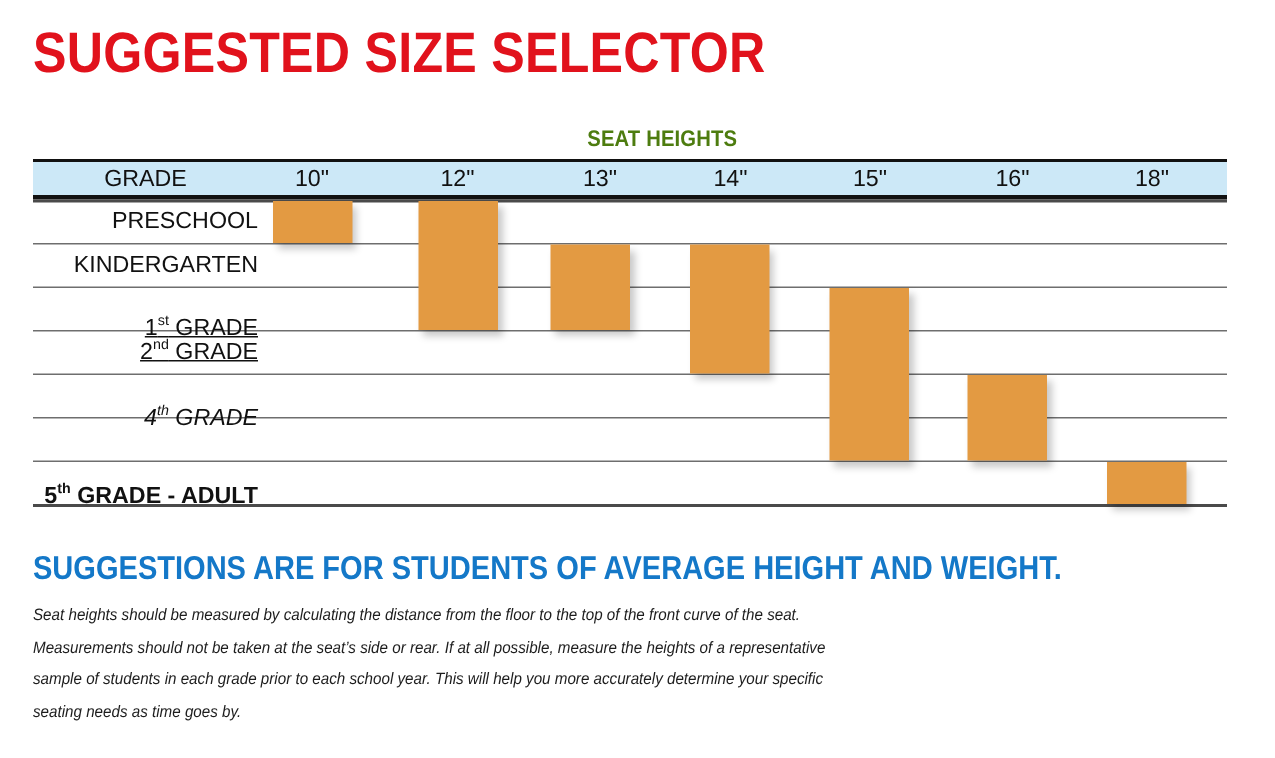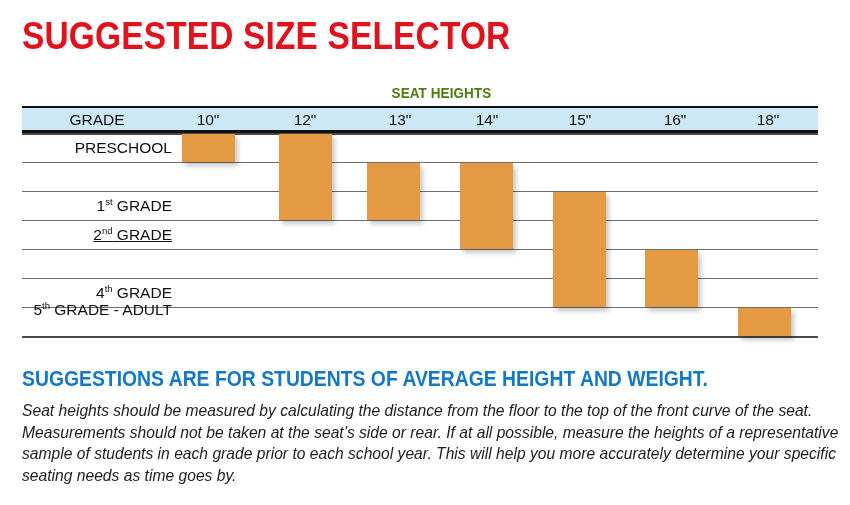--- a/index.html
+++ b/index.html
@@ -139,21 +139,21 @@
     transform-origin: left top;
     white-space: nowrap;
   }
 
   
   .body-text {
     position: absolute;
     left: 22px;
     top: 400px;
     width: 810px;
-    font-size: 17px;
+    font-size: 11px;
     line-height: 21.5px;
     font-style: italic;
     color: #1d1d1d;
   }
   .body-text .line {
     display: block;
     transform: scaleX(0.92);
     transform-origin: left center;
     white-space: nowrap;
   }
@@ -191,24 +191,25 @@
 
     <div class="row-line heavy" style="top: 0px;"></div>
         <div class="row-line" style="top: 29px;"></div>
         <div class="row-line" style="top: 58px;"></div>
         <div class="row-line" style="top: 87px;"></div>
         <div class="row-line" style="top: 116px;"></div>
         <div class="row-line" style="top: 145px;"></div>
         <div class="row-line" style="top: 174px;"></div>
         <div class="row-line heavy" style="top: 203px;"></div>
         <div class="row-label" style="top: 1px;">PRESCHOOL</div>
-        <div class="row-label" style="top: 59px;">1<sup>st</sup> GRADE</div>
+        <div class="row-label" style="top: 30px;">KINDERGARTEN</div>
+        <div class="row-label" style="top: 72px; text-decoration: underline;">1<sup>st</sup> GRADE</div>
         <div class="row-label" style="top: 88px; text-decoration: underline;">2<sup>nd</sup> GRADE</div>
-        <div class="row-label" style="top: 146px;">4<sup>th</sup> GRADE</div>
-        <div class="row-label" style="top: 163px;">5<sup>th</sup> GRADE - ADULT</div>
+        <div class="row-label" style="top: 132px; font-style: italic;">4<sup>th</sup> GRADE</div>
+        <div class="row-label" style="top: 184px; font-weight: bold;">5<sup>th</sup> GRADE - ADULT</div>
         <div class="bar" title="10&quot;" style="left: 160px; width: 53px; top: 1px; height: 28px;"></div>
         <div class="bar" title="12&quot;" style="left: 257px; width: 53px; top: 1px; height: 86px;"></div>
         <div class="bar" title="13&quot;" style="left: 345px; width: 53px; top: 30px; height: 57px;"></div>
         <div class="bar" title="14&quot;" style="left: 438px; width: 53px; top: 30px; height: 86px;"></div>
         <div class="bar" title="15&quot;" style="left: 531px; width: 53px; top: 59px; height: 115px;"></div>
         <div class="bar" title="16&quot;" style="left: 623px; width: 53px; top: 117px; height: 57px;"></div>
         <div class="bar" title="18&quot;" style="left: 716px; width: 53px; top: 175px; height: 28px;"></div>
       </div>
 
   </div>

